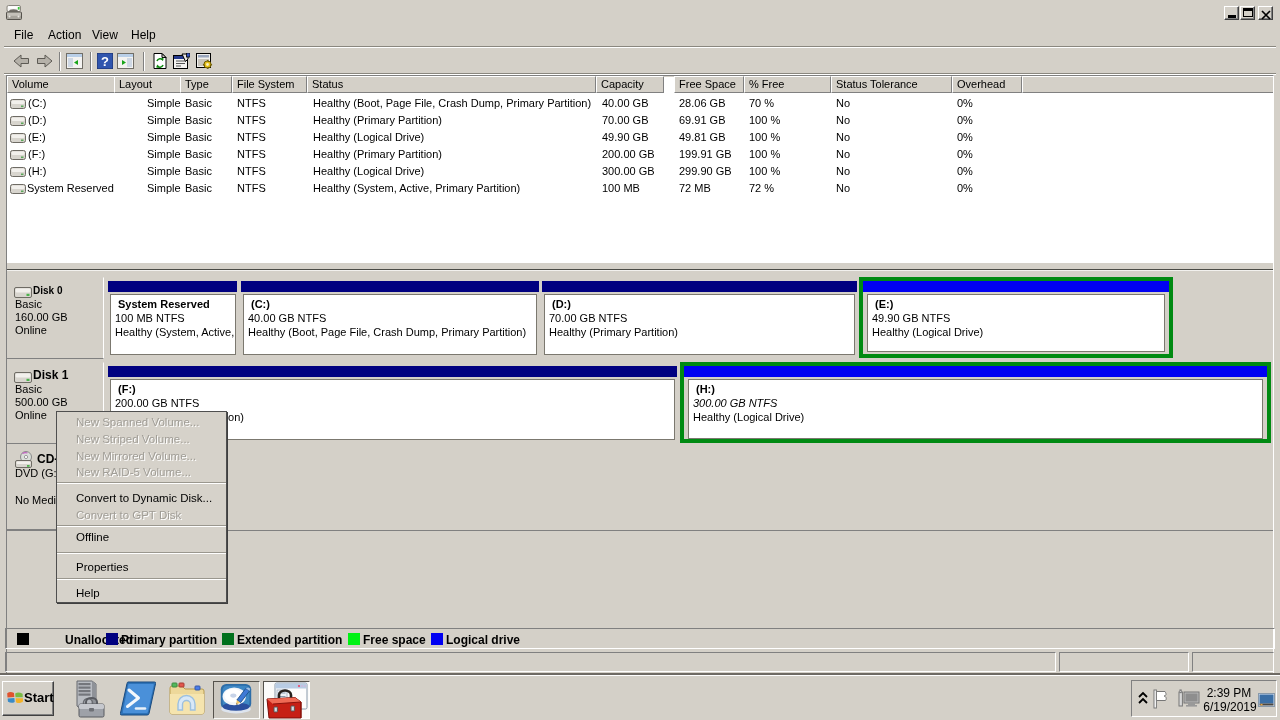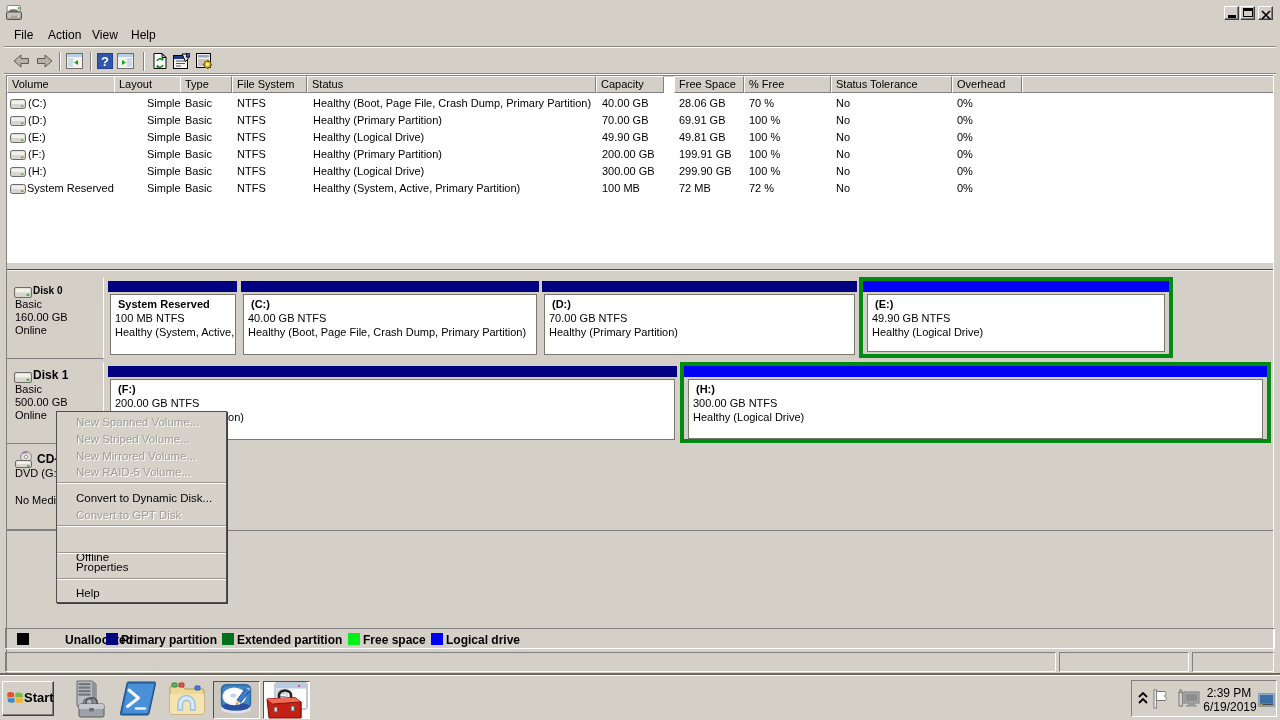--- a/index.html
+++ b/index.html
@@ -307,21 +307,21 @@
   <div class="bar" style="left:108px;top:366px;width:569px;background:#000080;"></div>
   <div class="bcontent" style="left:110px;top:379px;width:565px;height:61px;">
     <div style="padding:3px 0 0 7px;font-weight:bold;">(F:)</div>
     <div style="padding:1px 0 0 4px;">200.00 GB NTFS</div>
     <div style="padding:1px 0 0 4px;">Healthy (Primary Partition)</div>
   </div>
   <div class="gbox" style="left:680px;top:362px;width:591px;height:81px;">
     <div class="bar" style="left:0;top:0;width:583px;background:#0000f2;position:absolute;"></div>
     <div class="bcontent" style="left:4px;top:13px;width:575px;height:60px;position:absolute;">
       <div style="padding:3px 0 0 7px;font-weight:bold;">(H:)</div>
-      <div style="padding:1px 8px 0 4px;">300.00 GB NTFS</div>
+      <div style="padding:1px 8px 0 4px;font-style:italic;">300.00 GB NTFS</div>
       <div style="padding:1px 0 0 4px;">Healthy (Logical Drive)</div>
     </div>
   </div>
 
   <div class="dlabel" style="top:445px; height:85px;">
     <svg style="position:absolute;left:8px;top:5px;" width="20" height="17" viewBox="0 0 20 17">
       <circle cx="11" cy="6" r="5.5" fill="#d9ded9" stroke="#8a8a8a"></circle>
       <circle cx="11" cy="6" r="1.6" fill="#fff" stroke="#999"></circle>
       <path d="M7.5 2.5 a5.5 5.5 0 0 1 5 -0.5" stroke="#c060c0" stroke-width="1.2" fill="none"></path>
       <rect x="0.5" y="9.5" width="16" height="7" rx="1.5" fill="#d8d5ce" stroke="#6e6b64"></rect>
@@ -350,21 +350,21 @@
   <div class="spanel" style="left:1192px; width:82px;"></div>
   <div id="ctxmenu">
     <span class="ci dis" style="top:4px;">New Spanned Volume...</span>
     <span class="ci dis" style="top:21px;">New Striped Volume...</span>
     <span class="ci dis" style="top:38px;">New Mirrored Volume...</span>
     <span class="ci dis" style="top:54px;">New RAID-5 Volume...</span>
     <div class="csep" style="top:70px;"></div>
     <span class="ci" style="top:80px;">Convert to Dynamic Disk...</span>
     <span class="ci dis" style="top:97px;">Convert to GPT Disk</span>
     <div class="csep" style="top:113px;"></div>
-    <span class="ci" style="top:139px;">Offline</span>
+    <span class="ci" style="top:119px;">Offline</span>
     <div class="csep" style="top:140px;"></div>
     <span class="ci" style="top:149px;">Properties</span>
     <div class="csep" style="top:166px;"></div>
     <span class="ci" style="top:175px;">Help</span>
   </div>
   <div style="position:absolute;left:0;top:673px;width:1280px;height:2px;background:#6e6a64;"></div>
   <div id="taskbar">
     <div id="startbtn">
       <svg style="position:absolute;left:3px;top:6px;" width="18" height="18" viewBox="0 0 18 18">
         <path d="M1.2 5.2 C3.5 3.4 5.5 3.6 8 5 L8.3 9 L1.5 9.6 Z" fill="#e0532f"></path>

